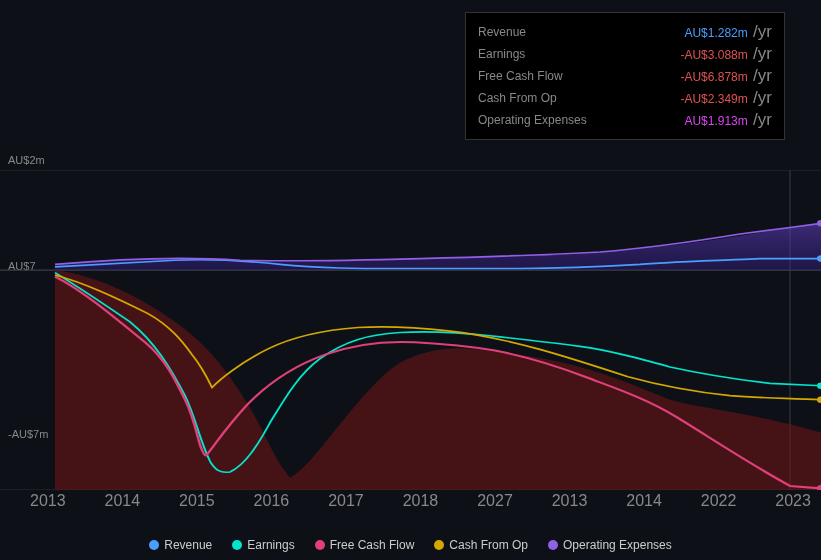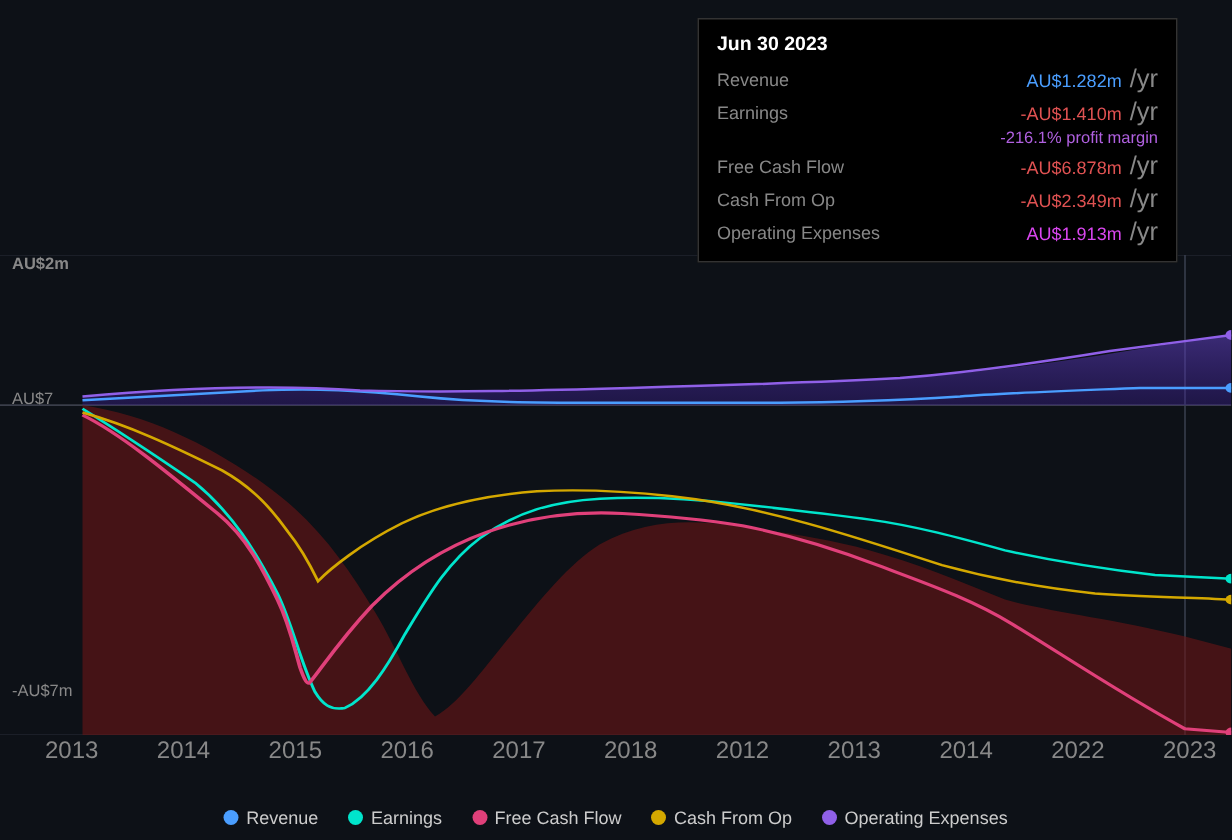--- a/index.html
+++ b/index.html
@@ -99,37 +99,35 @@
     }
     .zero-line {
       stroke: #3a3e4a;
       stroke-width: 1.5;
     }
   </style>
 </head>
 <body>
 
 <div class="tooltip">
-  <div class="tooltip-title">Jun 30 2023</div>
 
   <div class="tooltip-row">
     <span class="tooltip-label">Revenue</span>
     <span>
       <span class="tooltip-value" style="color:#4a9eff">AU$1.282m</span>
       <span class="tooltip-unit">/yr</span>
     </span>
   </div>
   <div class="tooltip-row">
     <span class="tooltip-label">Earnings</span>
     <span>
-      <span class="tooltip-value red">-AU$1.410m</span>
-      <span class="tooltip-unit">/yr</span>
-    </span>
-  </div>
-  <div class="tooltip-margin">-216.1% profit margin</div>
+      <span class="tooltip-value red">-AU$3.088m</span>
+      <span class="tooltip-unit">/yr</span>
+    </span>
+  </div>
   <div class="tooltip-row">
     <span class="tooltip-label">Free Cash Flow</span>
     <span>
       <span class="tooltip-value red">-AU$6.878m</span>
       <span class="tooltip-unit">/yr</span>
     </span>
   </div>
   <div class="tooltip-row">
     <span class="tooltip-label">Cash From Op</span>
     <span>
@@ -139,23 +137,23 @@
   </div>
   <div class="tooltip-row">
     <span class="tooltip-label">Operating Expenses</span>
     <span>
       <span class="tooltip-value" style="color:#d946ef">AU$1.913m</span>
       <span class="tooltip-unit">/yr</span>
     </span>
   </div>
 </div>
 
-<div class="y-label" style="top: 170px; font-weight: bold;">AU$2m</div>
+<div class="y-label" style="top: 154px;">AU$2m</div>
 <div class="y-label" style="top: 260px;">AU$7</div>
-<div class="y-label" style="top: 455px;">-AU$7m</div>
+<div class="y-label" style="top: 428px;">-AU$7m</div>
 
 <svg class="chart-svg" viewBox="0 0 821 390" preserveAspectRatio="none" style="position:absolute; top:170px; left:0; width:821px; height:320px;">
 
   <defs>
 
     <linearGradient id="negFill" x1="0" y1="0" x2="0" y2="1">
       <stop offset="0%" stop-color="#5a1a1a" stop-opacity="0.9"></stop>
       <stop offset="100%" stop-color="#8a1a1a" stop-opacity="0.7"></stop>
     </linearGradient>
 
@@ -192,21 +190,21 @@
   <circle cx="821" cy="65" r="4" fill="#9060e8"></circle>
 </svg>
 
 <div style="position:absolute; bottom:50px; left:30px; right:10px; display:flex; justify-content:space-between;">
   <span class="x-label">2013</span>
   <span class="x-label">2014</span>
   <span class="x-label">2015</span>
   <span class="x-label">2016</span>
   <span class="x-label">2017</span>
   <span class="x-label">2018</span>
-  <span class="x-label">2012</span>
+  <span class="x-label">2027</span>
   <span class="x-label">2013</span>
   <span class="x-label">2014</span>
   <span class="x-label">2022</span>
   <span class="x-label">2023</span>
 </div>
 
 <div class="legend">
   <div class="legend-item">
     <div class="legend-dot" style="background:#4a9eff;"></div>
     <span>Revenue</span>

